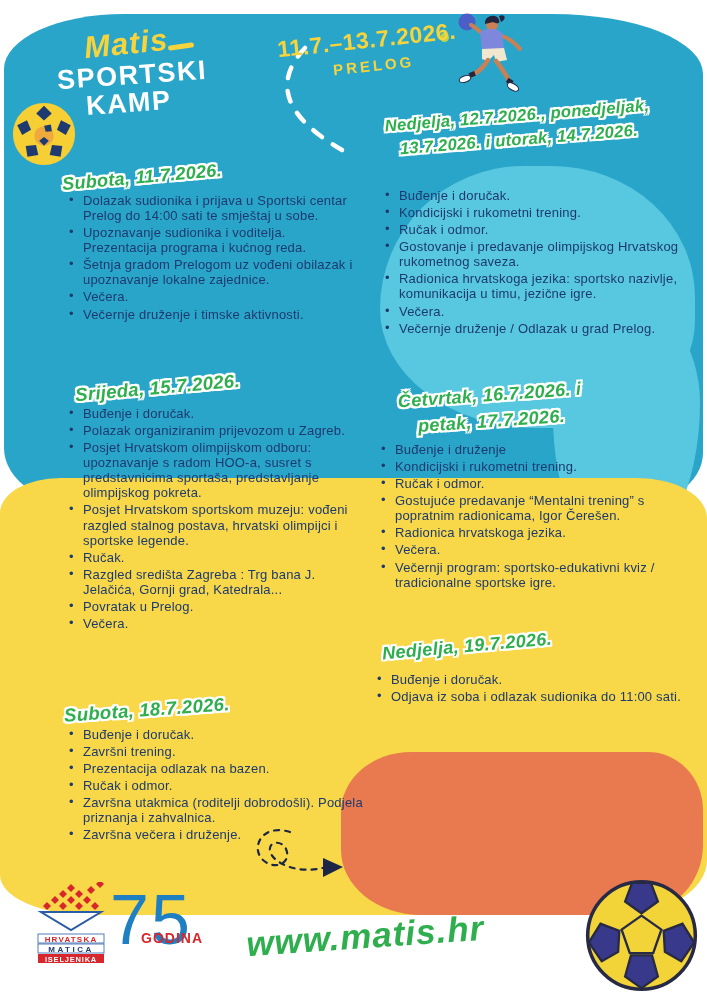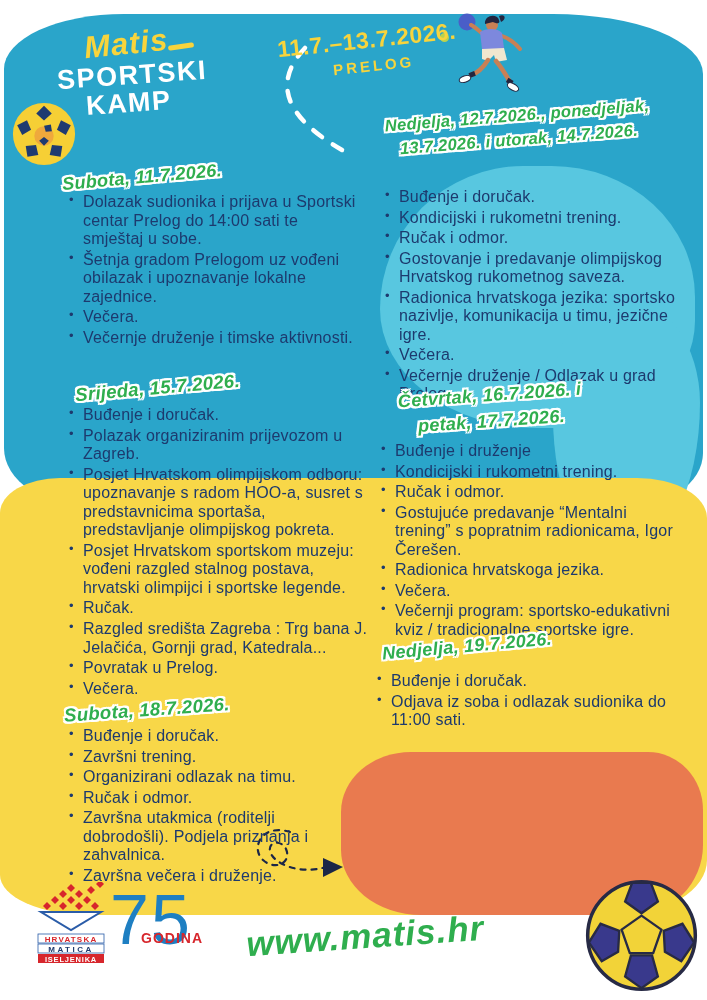--- a/index.html
+++ b/index.html
@@ -16,21 +16,21 @@
            border-radius:60px 70px 90px 90px / 35px 40px 55px 40px;}
   .orange-box{left:341px;top:752px;width:362px;height:163px;background:#E97A4F;z-index:5;
            border-radius:70px 55px 70px 80px / 60px 58px 70px 65px;}
   .overlay-svg{position:absolute;left:0;top:0;z-index:4;pointer-events:none;}
   .icon-svg{position:absolute;z-index:6;}
   .script-head{position:absolute;z-index:7;font-style:italic;font-weight:bold;color:#2FAE4E;
      white-space:nowrap;letter-spacing:0.3px;
      text-shadow:-2px -2px 0 #fff,0 -2px 0 #fff,2px -2px 0 #fff,-2px 0 0 #fff,
                   2px 0 0 #fff,-2px 2px 0 #fff,0 2px 0 #fff,2px 2px 0 #fff;}
   .script-head.wrap{white-space:normal;text-align:center;line-height:1.45;}
-  .list{position:absolute;z-index:7;color:#1D3A6E;font-size:16px;line-height:1.16;letter-spacing:0.2px;}
+  .list{position:absolute;z-index:7;color:#1D3A6E;font-size:13px;line-height:1.16;letter-spacing:0.2px;}
   .list ul{list-style:none;margin:0;padding:0;}
   .list li{position:relative;padding-left:15px;margin-bottom:2px;}
   .list li::before{content:"•";position:absolute;left:1px;top:-1px;font-size:13px;color:#1D3A6E;}
   .hl-list{position:absolute;z-index:7;color:#ffffff;font-weight:bold;font-size:14.5px;
            letter-spacing:0.6px;line-height:1.32;}
   .hl-list ul{list-style:none;margin:0;padding:0;}
   .hl-list li{position:relative;padding-left:18px;margin-bottom:5px;}
   .hl-list li::before{content:"●";position:absolute;left:0;top:3px;font-size:9px;color:#fff;}
   .brand{position:absolute;left:84px;top:26px;z-index:7;color:#F8D43C;font-size:31px;
          font-weight:bold;font-style:italic;transform:rotate(-6deg);letter-spacing:1px;}
@@ -104,20 +104,21 @@
     <rect x="19" y="69" width="6" height="5" fill="#23253F" transform="rotate(-20 22 71)"></rect>
     <ellipse cx="15" cy="76" rx="6" ry="3.2" fill="#ffffff" stroke="#23253F" stroke-width="1" transform="rotate(-18 15 76)"></ellipse>
     <rect x="57" y="76" width="6" height="5" fill="#23253F" transform="rotate(32 60 78)"></rect>
     <ellipse cx="63" cy="84" rx="6.2" ry="3.2" fill="#ffffff" stroke="#23253F" stroke-width="1" transform="rotate(30 63 84)"></ellipse>
   </svg>
 
   <div class="script-head" style="left:62px;top:167px;font-size:18px;transform:rotate(-5deg);">Subota, 11.7.2026.</div>
   <div class="list" style="left:68px;top:193px;width:288px;">
     <ul>
       <li>Dolazak sudionika i prijava u Sportski centar Prelog do 14:00 sati te smještaj u sobe.</li>
+      <li>Upoznavanje sudionika i voditelja. Prezentacija programa i kućnog reda.</li>
       <li>Šetnja gradom Prelogom uz vođeni obilazak i upoznavanje lokalne zajednice.</li>
       <li>Večera.</li>
       <li>Večernje druženje i timske aktivnosti.</li>
     </ul>
   </div>
 
   <div class="script-head wrap" style="left:368px;top:104px;width:300px;font-size:16.5px;transform:rotate(-4.5deg);">Nedjelja, 12.7.2026., ponedjeljak, 13.7.2026. i utorak, 14.7.2026.</div>
   <div class="list" style="left:384px;top:188px;width:295px;">
     <ul>
       <li>Buđenje i doručak.</li>
@@ -155,21 +156,21 @@
       <li>Večera.</li>
       <li>Večernji program: sportsko-edukativni kviz / tradicionalne sportske igre.</li>
     </ul>
   </div>
 
   <div class="script-head" style="left:64px;top:699px;font-size:18.5px;transform:rotate(-4deg);">Subota, 18.7.2026.</div>
   <div class="list" style="left:68px;top:727px;width:295px;">
     <ul>
       <li>Buđenje i doručak.</li>
       <li>Završni trening.</li>
-      <li>Organizirani odlazak na timu.</li>
+      <li>Prezentacija odlazak na bazen.</li>
       <li>Ručak i odmor.</li>
       <li>Završna utakmica (roditelji dobrodošli). Podjela priznanja i zahvalnica.</li>
       <li>Završna večera i druženje.</li>
     </ul>
   </div>
 
   <div class="script-head" style="left:382px;top:636px;font-size:18px;transform:rotate(-5deg);">Nedjelja, 19.7.2026.</div>
   <div class="list" style="left:376px;top:672px;width:315px;">
     <ul>
       <li>Buđenje i doručak.</li>

